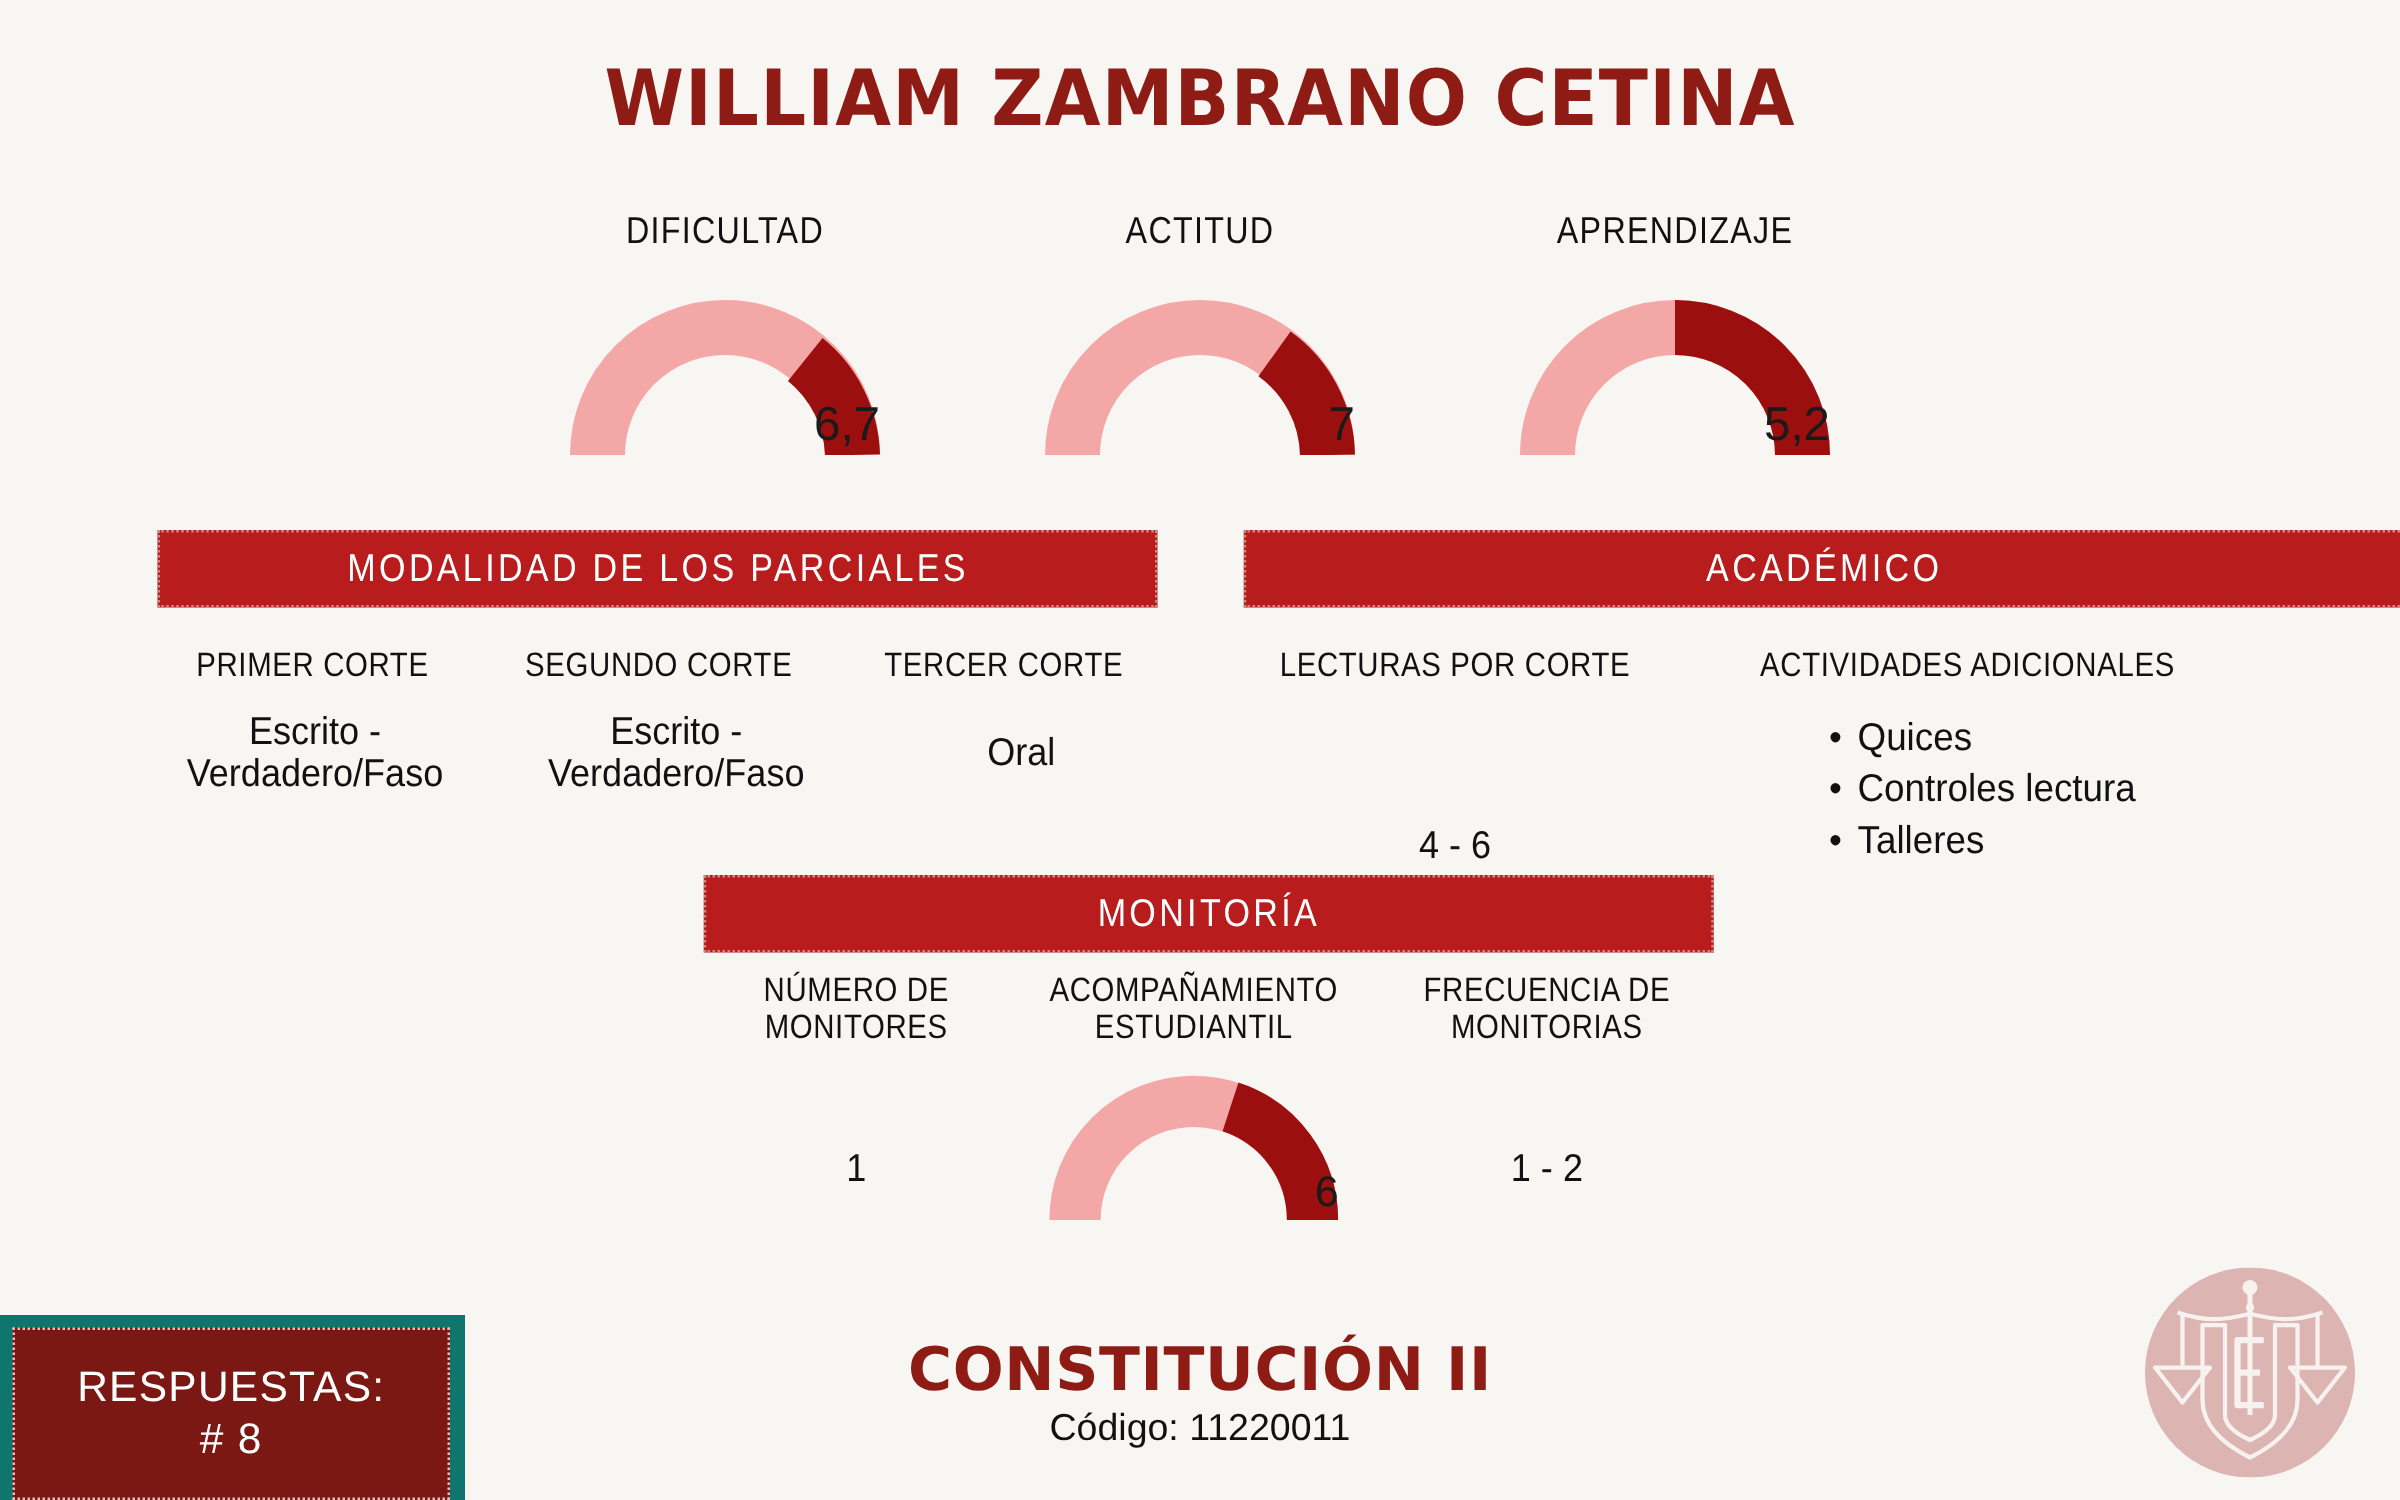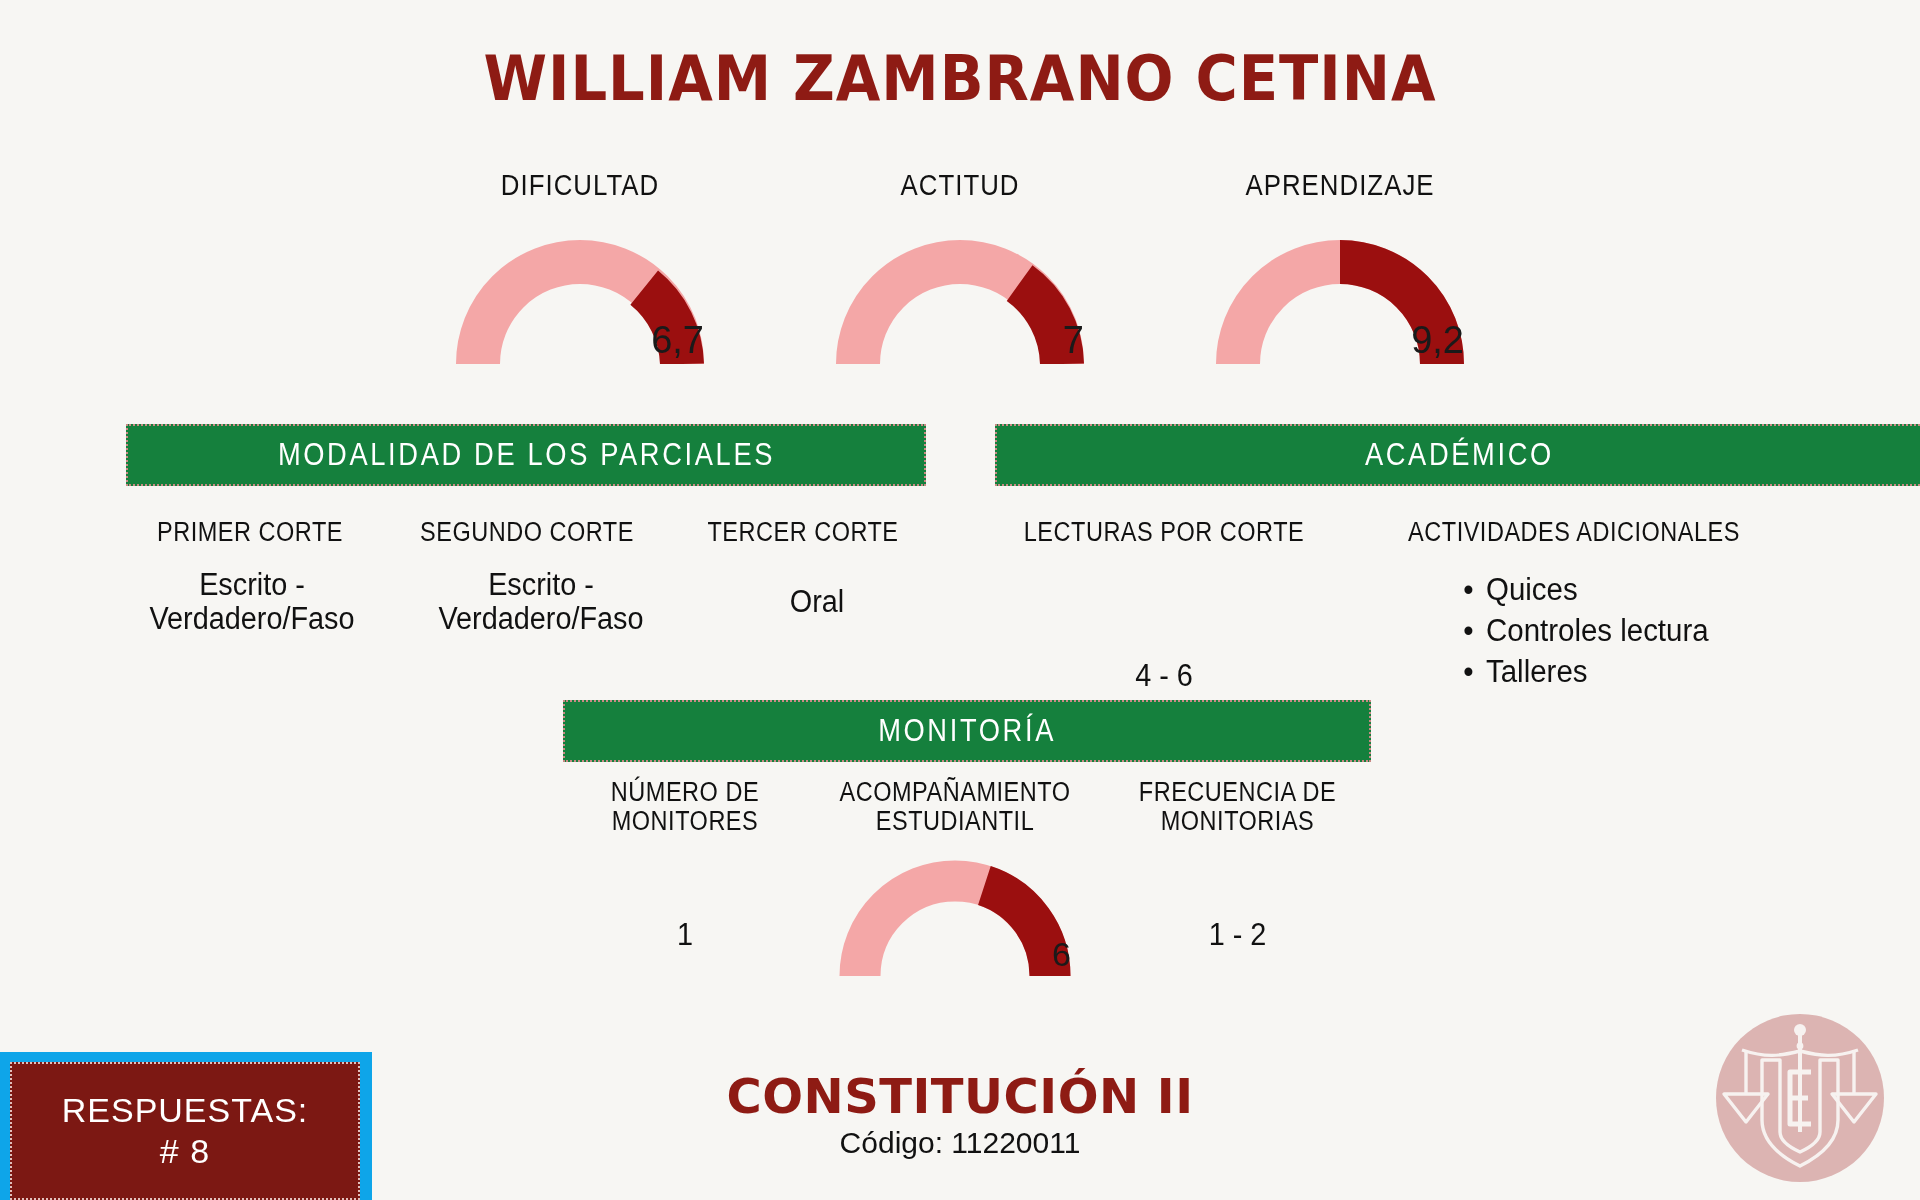--- a/index.html
+++ b/index.html
@@ -60,21 +60,21 @@
     left: 0; right: 0;
     bottom: 2px;
     text-align: right;
     font-family: "Liberation Sans", sans-serif;
     font-size: 38px;
     color: #1a1a1a;
   }
 
   
   .bar {
-    background: #15803d;
+    background: #b91c1c;
     border: 2px dotted #C98A85;
     color: #FFFFFF;
     text-align: center;
     font-family: "Liberation Sans", sans-serif;
     font-size: 31px;
     letter-spacing: 3px;
     transform: scaleX(1);
     display: flex;
     align-items: center;
     justify-content: center;
@@ -189,21 +189,21 @@
     height: 116px;
     margin: 0 auto;
   }
   .gauge-wrap-sm .gauge-value { font-size: 34px; bottom: 2px; }
 
   
   .resp-outer {
     position: absolute;
     left: 0; top: 1052px;
     width: 372px; height: 148px;
-    background: #0ea5e9;
+    background: #0f766e;
     padding: 10px 12px 0 10px;
   }
   .resp-inner {
     width: 100%; height: 100%;
     background: #7C1813;
     border: 2px dotted #E3BFBC;
     display: flex;
     align-items: center;
     justify-content: center;
     color: #fff;
@@ -274,21 +274,21 @@
     </div>
   </div>
 
   <div class="gauge-cell">
     <div class="gauge-label">APRENDIZAJE</div>
     <div class="gauge-wrap">
       <svg width="248" height="124" viewBox="0 0 248 124">
         <path d="M 22 124 A 102 102 0 0 1 226 124" fill="none" stroke="#F4A7A7" stroke-width="44"></path>
         <path d="M 124 22 A 102 102 0 0 1 226 124" fill="none" stroke="#9B0F0F" stroke-width="44"></path>
       </svg>
-      <div class="gauge-value">9,2</div>
+      <div class="gauge-value">5,2</div>
     </div>
   </div>
 
 </div>
 
 <div class="bar bar-parciales">
   <span>MODALIDAD DE LOS PARCIALES</span>
 </div>
 
 <div class="parciales-heads">

